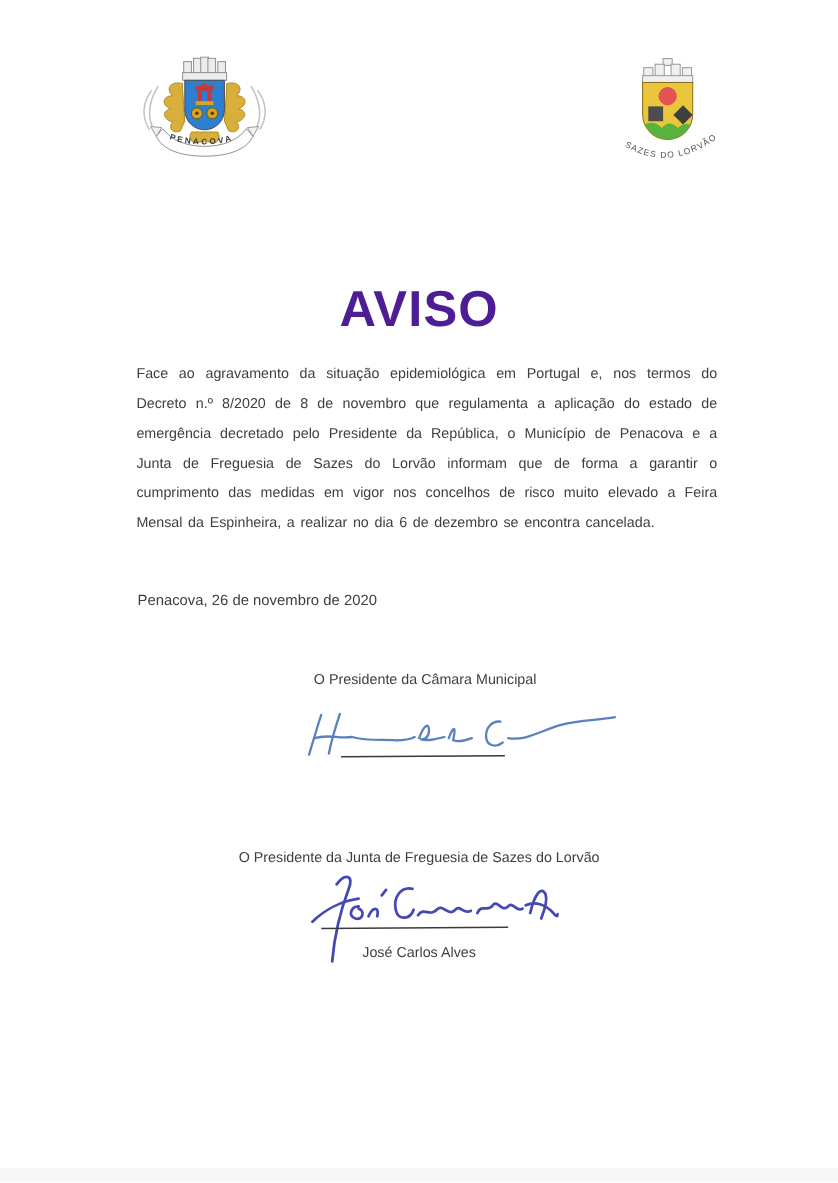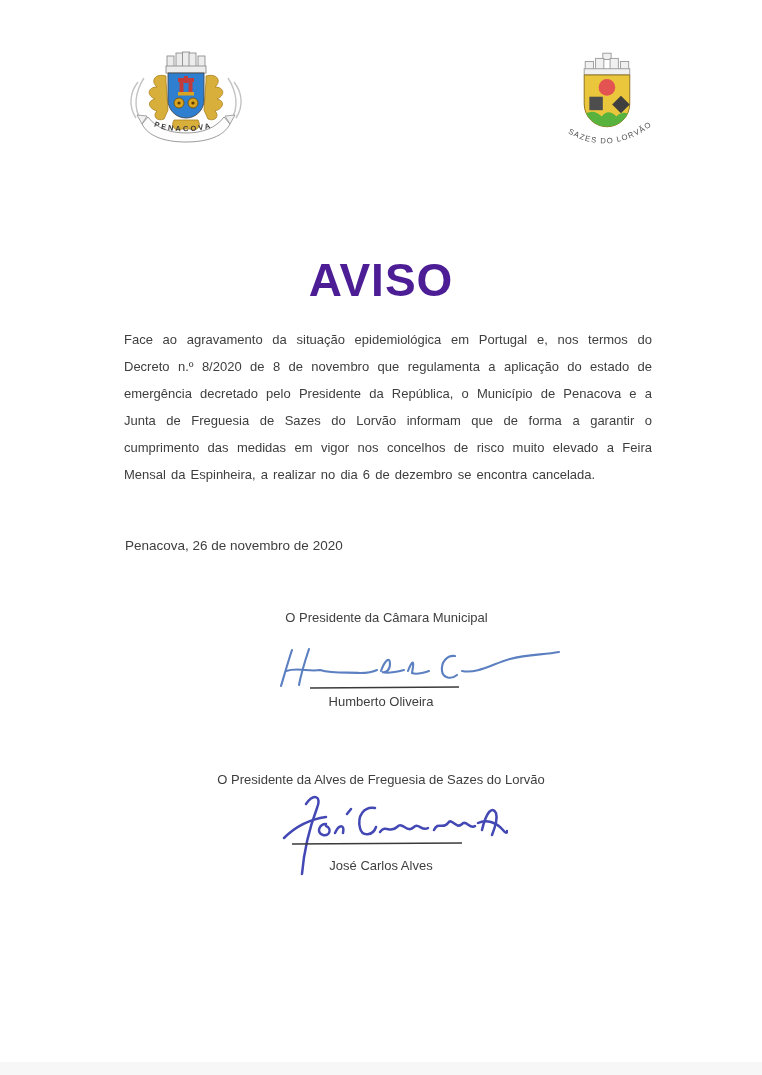--- a/index.html
+++ b/index.html
@@ -157,23 +157,22 @@
       <path d="M14,6 C10,18 6,32 3,42"></path>
       <path d="M31,5 C27,17 23,30 21,41"></path>
       <path d="M8,27 C20,23 30,28 42,26 C56,30 70,28 82,29 C90,29 95,28 99,26"></path>
       <path d="M103,27 C107,16 112,12 112,20 C112,26 108,29 104,28 C110,30 118,28 126,26"></path>
       <path d="M130,27 C133,19 136,15 135,23 L134,29 C139,31 145,29 151,27"></path>
       <path d="M177,12 C169,11 163,18 164,27 C165,34 173,36 179,31"></path>
       <path d="M184,27 C200,30 214,20 232,15 C250,10 266,11 281,8"></path>
     </g>
     <path d="M32,44 L181,43" stroke="#3a3a3a" stroke-width="1.4" fill="none"></path>
   </svg>
-  <div class="sig-name sig-name-1">Humberto Oliveira</div>
 
-  <div class="sig-role sig-role-2">O Presidente da Alves de Freguesia de Sazes do Lorvão</div>
+  <div class="sig-role sig-role-2">O Presidente da Junta de Freguesia de Sazes do Lorvão</div>
   <svg class="sig-svg sig-svg-2" width="236" height="90" viewBox="0 0 236 90">
     <g fill="none" stroke="#4348b4" stroke-width="2.5" stroke-linecap="round">
       <path d="M34,16 C42,5 50,8 45,20 C39,36 32,62 30,86"></path>
       <path d="M12,50 C24,38 40,31 54,29"></path>
       <path d="M54,36 C47,36 44,45 51,47 C58,49 60,40 54,38"></path>
       <path d="M63,45 C67,36 73,36 71,45"></path>
       <path d="M75,26 L79,21"></path>
       <path d="M103,20 C92,18 85,28 88,40 C90,49 101,48 104,39"></path>
       <path d="M108,44 C114,36 118,46 125,39 C131,33 135,46 142,39 C146,34 150,44 156,40"></path>
       <path d="M162,42 C166,33 171,42 176,35 C180,29 184,42 190,36 C194,31 198,42 203,38"></path>

